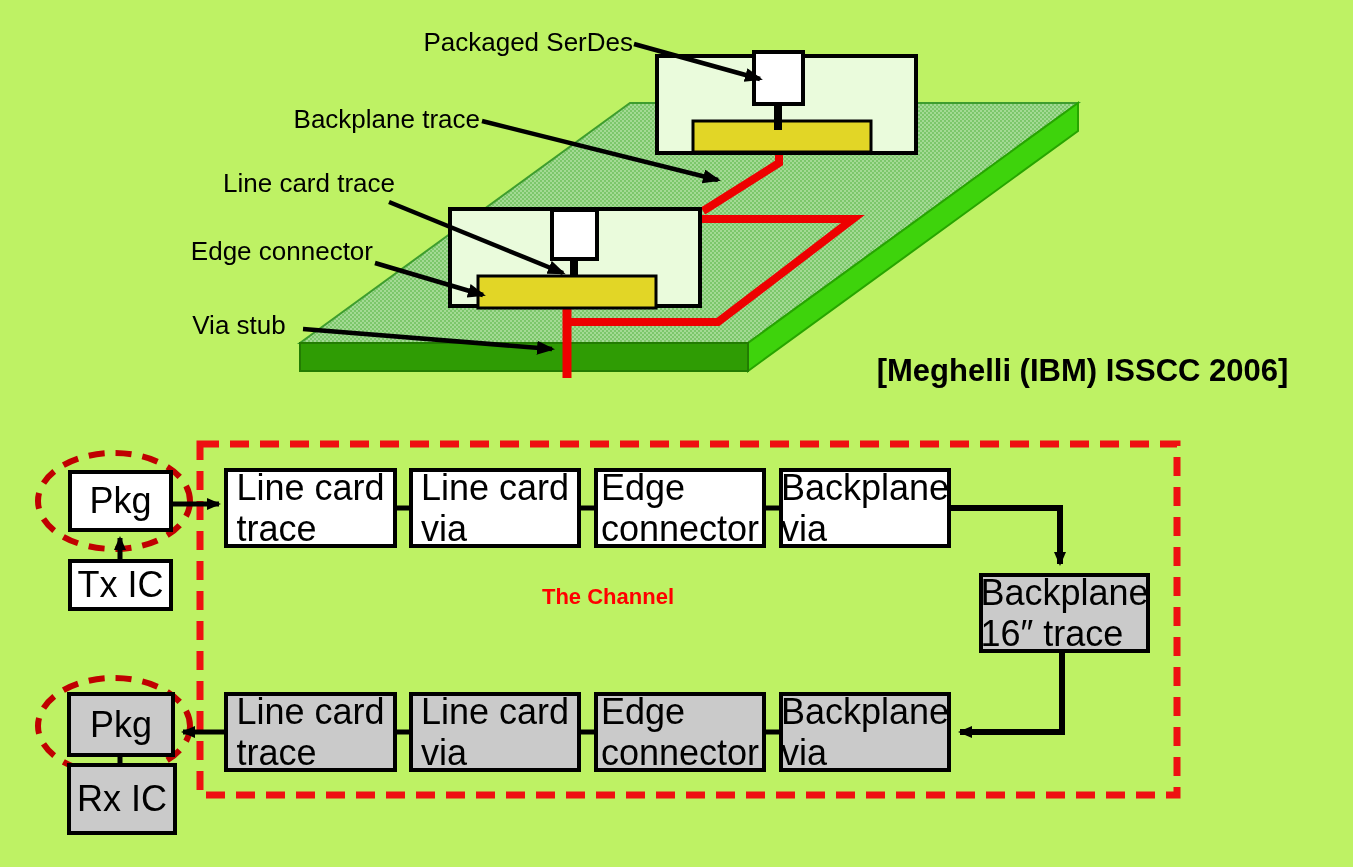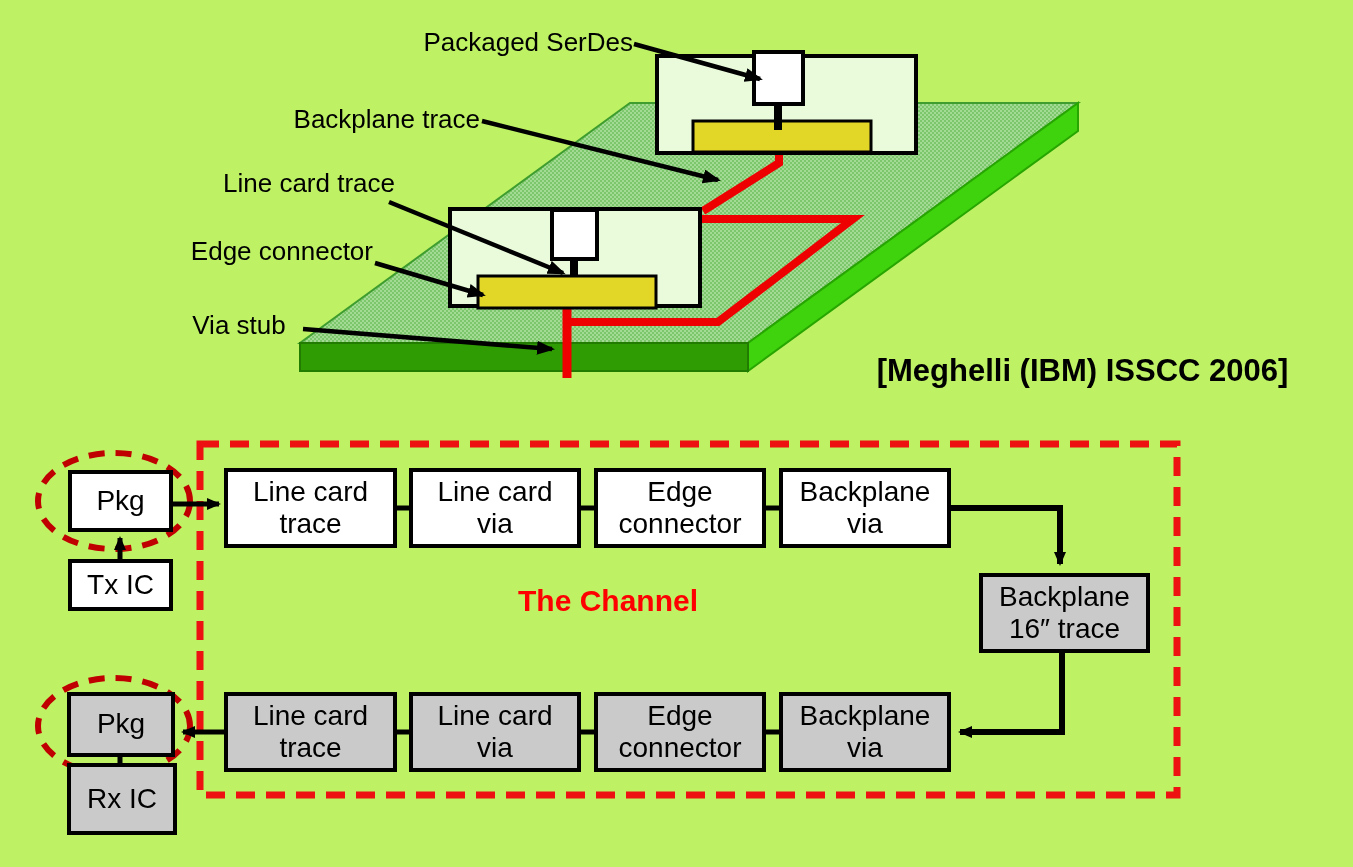--- a/index.html
+++ b/index.html
@@ -6,25 +6,25 @@
   #stage {
     position:relative; width:1353px; height:867px; overflow:hidden;
     background:#bef264;
     font-family:"Liberation Sans","DejaVu Sans",sans-serif;
     color:#000;
   }
   #art { position:absolute; left:0; top:0; }
   .lbl { position:absolute; font-size:26px; line-height:1.05; white-space:nowrap; }
   .lbl.right { text-align:right; }
   .citation { position:absolute; font-size:31px; font-weight:bold; text-align:center; white-space:nowrap; }
-  .channel-title { position:absolute; font-size:30px; font-weight:bold; text-align:center; }
+  .channel-title { position:absolute; font-size:22px; font-weight:bold; text-align:center; }
   .box {
     position:absolute; box-sizing:border-box; border:4px solid #000;
     display:flex; align-items:center; justify-content:center;
-    text-align:center; font-size:28px; line-height:1.15;
+    font-size:36px; line-height:1.15;
   }
   .box span { white-space:pre-line; }
   .white { background:#ffffff; }
   .gray  { background:#cacaca; }
 </style>
 </head>
 <body>
 
 <div id="stage">
 

